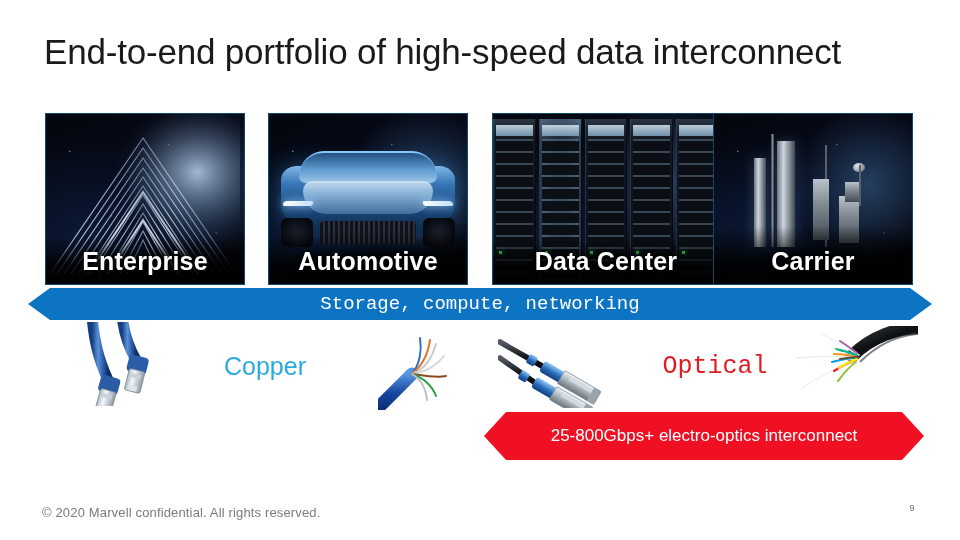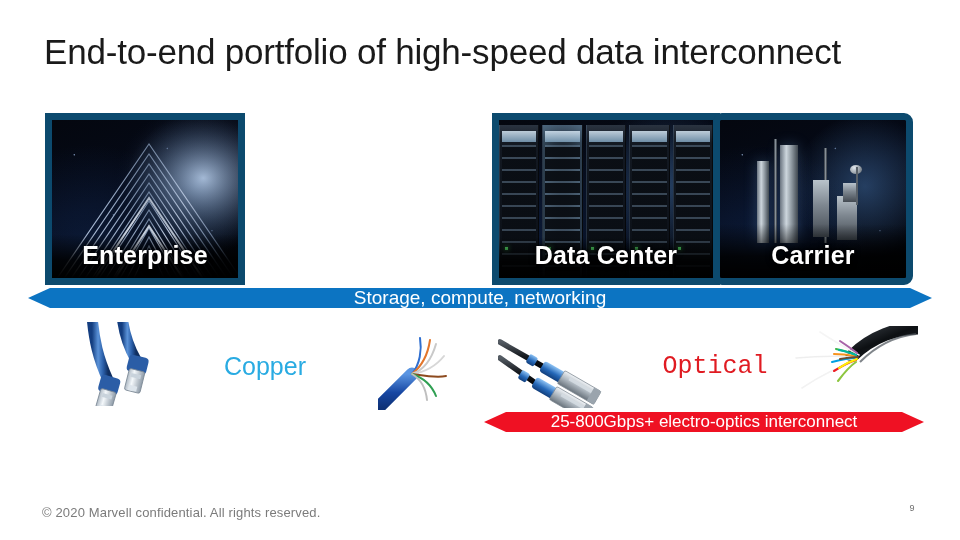--- a/index.html
+++ b/index.html
@@ -14,21 +14,21 @@
   
   #title {
     position: absolute; left: 44px; top: 32px; width: 880px;
     font-size: 35px; font-weight: 400; color: #1a1a1a;
     letter-spacing: -0.2px; white-space: nowrap;
   }
 
   
   .tile {
     position: absolute; top: 113px; height: 172px;
-    border: 7px solid #0c4a6e; background: #000;
+    border: 1px solid #0c4a6e; background: #000;
     overflow: hidden;
   }
   .tile-art { position: absolute; inset: 0; overflow: hidden; }
   .tile-label {
     position: absolute; left: 0; right: 0; bottom: 8px;
     text-align: center; color: #fff; font-size: 25px; font-weight: bold;
     text-shadow: 0 1px 3px #000, 0 0 6px #000;
     letter-spacing: .2px;
   }
 
@@ -133,29 +133,29 @@
   }
 
   
   .arrow-banner {
     position: absolute;
     display: flex; align-items: center; justify-content: center;
     color: #fff;
     clip-path: polygon(0% 50%, 22px 0%, calc(100% - 22px) 0%, 100% 50%, calc(100% - 22px) 100%, 22px 100%);
   }
   #banner-storage {
-    left: 28px; top: 288px; width: 904px; height: 20px;
-    background: #0c74c2; font-size: 19px;
+    left: 28px; top: 288px; width: 904px; height: 32px;
+    background: #0c74c2; font-size: 19px; font-family: Liberation Mono, monospace;
   }
   #banner-copper {
     left: 36px; top: 412px; width: 430px; height: 34px;
     background: #19ace0; font-size: 17px;
   }
   #banner-optical {
-    left: 484px; top: 412px; width: 440px; height: 20px;
+    left: 484px; top: 412px; width: 440px; height: 48px;
     background: #ef1123; font-size: 17px;
   }
 
   
   #label-copper {
     position: absolute; left: 196px; top: 352px; width: 110px;
     text-align: right; font-size: 25px; color: #29abe2;
   }
   #label-optical {
     position: absolute; left: 660px; top: 352px; width: 110px;
@@ -227,20 +227,37 @@
           <path d="M42 160 L97 78 L152 160"></path>
           <path d="M62 160 L97 106 L132 160"></path>
         </g>
         <rect x="0" y="0" width="194" height="166" fill="url(#glowE)"></rect>
       </svg>
       <div class="glow-floor" style="height:28%"></div>
     </div>
     <div class="tile-label">Enterprise</div>
   </div>
 
+  <div class="tile" style="left:268px; width:200px;">
+    <div class="tile-art">
+      <div class="starfield"></div>
+      <div class="car-wrap">
+        <div class="car-body"></div>
+        <div class="car-glass"></div>
+        <div class="car-hood"></div>
+        <div class="hl left"></div>
+        <div class="hl right"></div>
+        <div class="aintake left"></div>
+        <div class="aintake right"></div>
+        <div class="car-grille"></div>
+      </div>
+      <div class="glow-floor" style="height:30%"></div>
+    </div>
+    <div class="tile-label">Automotive</div>
+  </div>
 
   <div class="tile" style="left:492px; width:228px;padding-left:30px;">
     <div class="tile-art">
       <div class="starfield"></div>
       <div class="racks">
         <div class="rack">
             <div class="rack-top"></div>
             <div class="rack-units"></div>
             <div class="rack-led"></div>
           </div>
@@ -263,21 +280,21 @@
             <div class="rack-top"></div>
             <div class="rack-units"></div>
             <div class="rack-led"></div>
           </div>
       </div>
       <div class="glow-floor" style="height:26%"></div>
     </div>
     <div class="tile-label">Data Center</div>
   </div>
 
-  <div class="tile" style="left:713px; width:200px;border-radius:9px;">
+  <div class="tile" style="left:713px; width:200px;">
     <div class="tile-art">
       <div class="starfield"></div>
       <div class="panel" style="left:20%; width:12px; height:52%;"></div>
       <div class="panel" style="left:32%; width:18px; height:62%;"></div>
       <div class="mast" style="left:29%; bottom:22%; width:3px; height:66%;"></div>
       <div class="mast" style="left:56%; bottom:22%; width:2.5px; height:60%;"></div>
       <div class="box-unit" style="left:50%; bottom:26%; width:16px; height:36%;"></div>
       <div class="box-unit" style="left:63%; bottom:24%; width:20px; height:28%;"></div>
       <div class="box-unit" style="left:66%; bottom:48%; width:14px; height:12%;"></div>
       <div class="dish" style="left:70%; bottom:66%; width:12px; height:9px;"></div>

